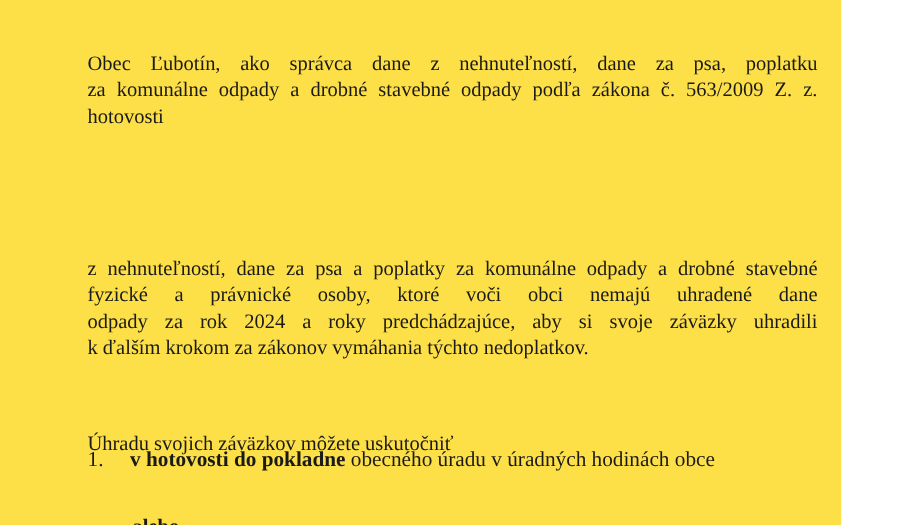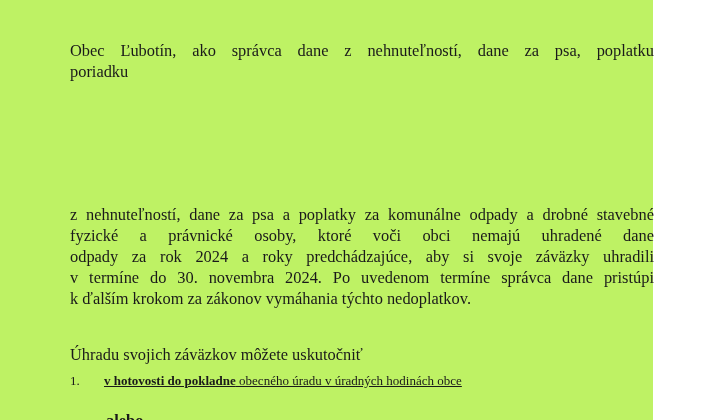--- a/index.html
+++ b/index.html
@@ -14,21 +14,22 @@
       position: relative;
       font-family: "Liberation Serif", "DejaVu Serif", serif;
       color: #1a1a1a;
     }
     .page {
       position: absolute;
       left: 0;
       top: 0;
       width: 653px;
       height: 420px;
-      background: #bef264;
+      background: #fde047;
+      padding-left: 20px;
     }
     .para {
       position: absolute;
       left: 70px;
       width: 584px;
       font-size: 16.4px;
       line-height: 21px;
       text-align: justify;
       text-align-last: left;
     }
@@ -57,25 +58,24 @@
     .p3 {
       position: absolute;
       left: 70px;
       top: 344px;
       font-size: 16.4px;
       line-height: 21px;
     }
     .list-item {
       position: absolute;
       left: 70px;
-      top: 370px;
-      font-size: 13px;
+      top: 357px;
+      font-size: 17px;
       line-height: 21px;
       white-space: nowrap;
-      text-decoration: underline;
     }
     .list-num {
       display: inline-block;
       width: 34px;
     }
     .bold { font-weight: bold; }
     .alebo {
       position: absolute;
       left: 106px;
       top: 410px;
@@ -84,29 +84,29 @@
       font-weight: bold;
     }
   </style>
 </head>
 <body>
 
 <div class="page">
 
   <div class="para p1">
     <span class="line">Obec Ľubotín, ako správca dane z nehnuteľností, dane za psa, poplatku</span>
-    <span class="line last">poriadku</span>
+    <span class="line">za komunálne odpady a drobné stavebné odpady podľa zákona č. 563/2009 Z. z.</span>
+    <span class="line last">hotovosti</span>
   </div>
 
 
   <div class="para p2">
     <span class="line">z nehnuteľností, dane za psa a poplatky za komunálne odpady a drobné stavebné</span>
     <span class="line">fyzické a právnické osoby, ktoré voči obci nemajú uhradené dane</span>
     <span class="line">odpady za rok 2024 a roky predchádzajúce, aby si svoje záväzky uhradili</span>
-    <span class="line">v termíne do 30. novembra 2024. Po uvedenom termíne správca dane pristúpi</span>
     <span class="line last">k ďalším krokom za zákonov vymáhania týchto nedoplatkov.</span>
   </div>
 
   <div class="p3">Úhradu svojich záväzkov môžete uskutočniť</div>
 
   <div class="list-item">
     <span class="list-num">1.</span><span class="bold">v hotovosti do pokladne</span><span> obecného úradu v úradných hodinách obce</span>
   </div>
 
   <div class="alebo">alebo</div>

